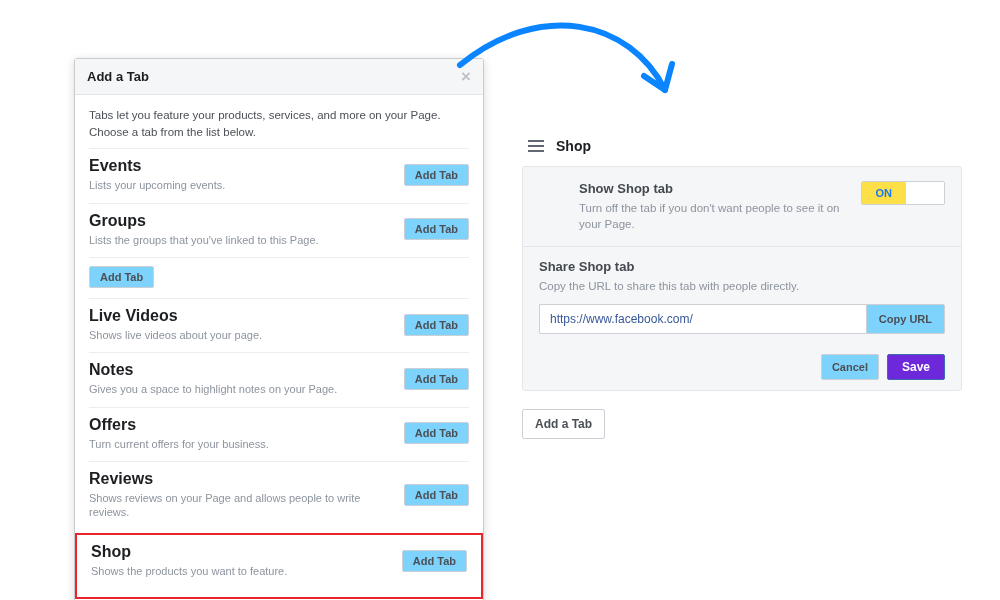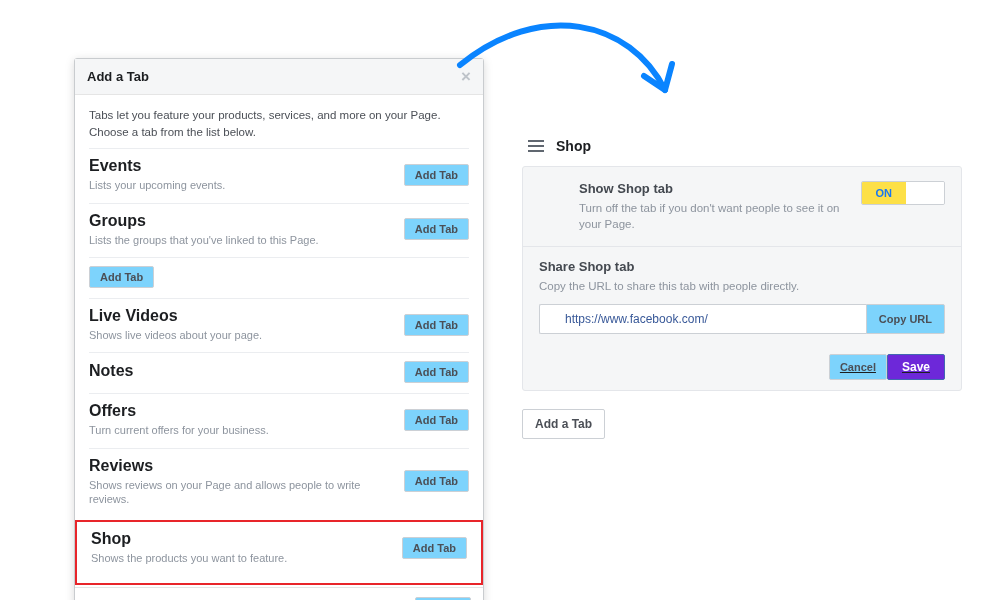--- a/index.html
+++ b/index.html
@@ -169,30 +169,30 @@
   }
   .divider { height:1px; background:#e4e6ea; margin:14px -16px 12px; }
   .url-row { display:flex; margin-top:10px;}
   .url-input {
     flex:1;
     border:1px solid #ccd0d5;
     border-right:none;
     background:#fff;
     font-size:12px;
     color:#385898;
-    padding:7px 25px;
+    padding:7px 10px;
     border-radius:2px 0 0 2px;
     outline:none;
   }
   .copy-btn { border-radius:0 2px 2px 0; padding:7px 12px; }
   .card-actions {
     display:flex;
     justify-content:flex-end;
+    gap:8px;
     margin-top:20px;
-    text-decoration:underline;
   }
   .save-btn {
     background:#6d28d9;
     color:#fff;
     border:1px solid #4267b2;
     font-size:12px;
     font-weight:600;
     padding:5px 14px;
     border-radius:2px;
     cursor:pointer;
@@ -239,20 +239,21 @@
       <div class="tab-text">
         <div class="tab-name">Live Videos</div>
         <div class="tab-desc">Shows live videos about your page.</div>
       </div>
       <button class="add-btn">Add Tab</button>
     </div>
 
     <div class="tab-row">
       <div class="tab-text">
         <div class="tab-name">Notes</div>
+        <div class="tab-desc">Gives you a space to highlight notes on your Page.</div>
       </div>
       <button class="add-btn">Add Tab</button>
     </div>
 
     <div class="tab-row">
       <div class="tab-text">
         <div class="tab-name">Offers</div>
         <div class="tab-desc">Turn current offers for your business.</div>
       </div>
       <button class="add-btn">Add Tab</button>

